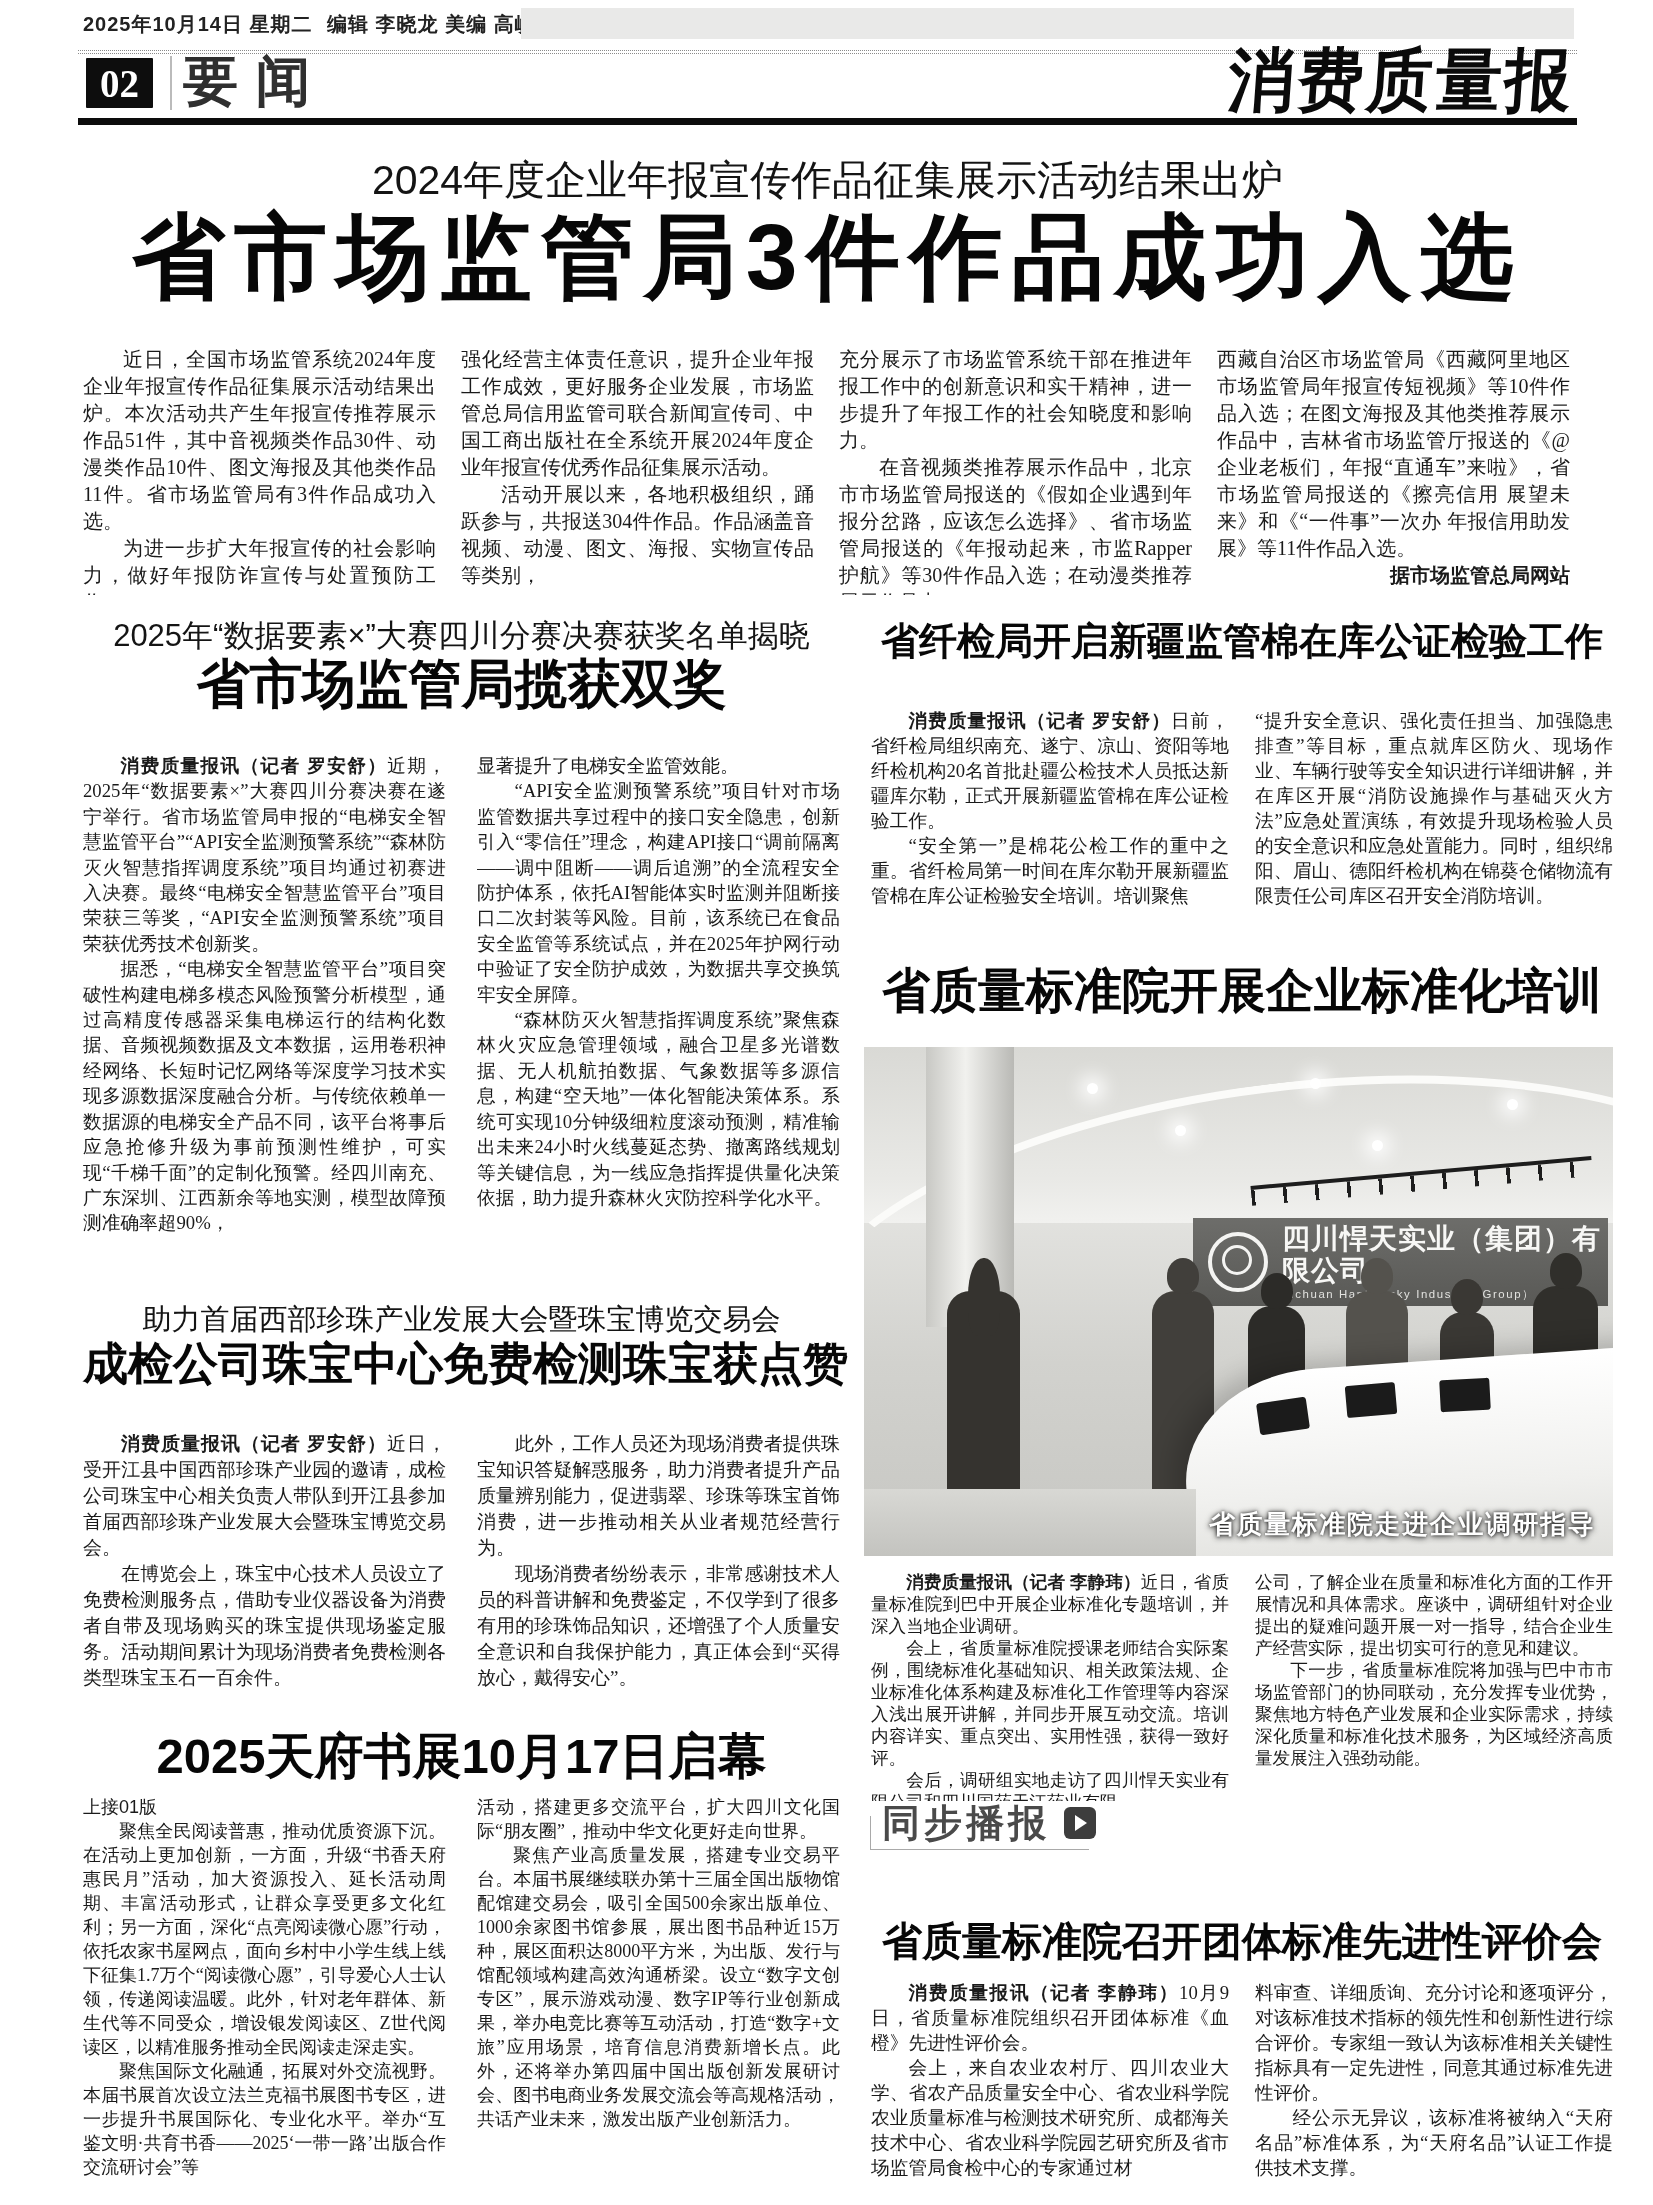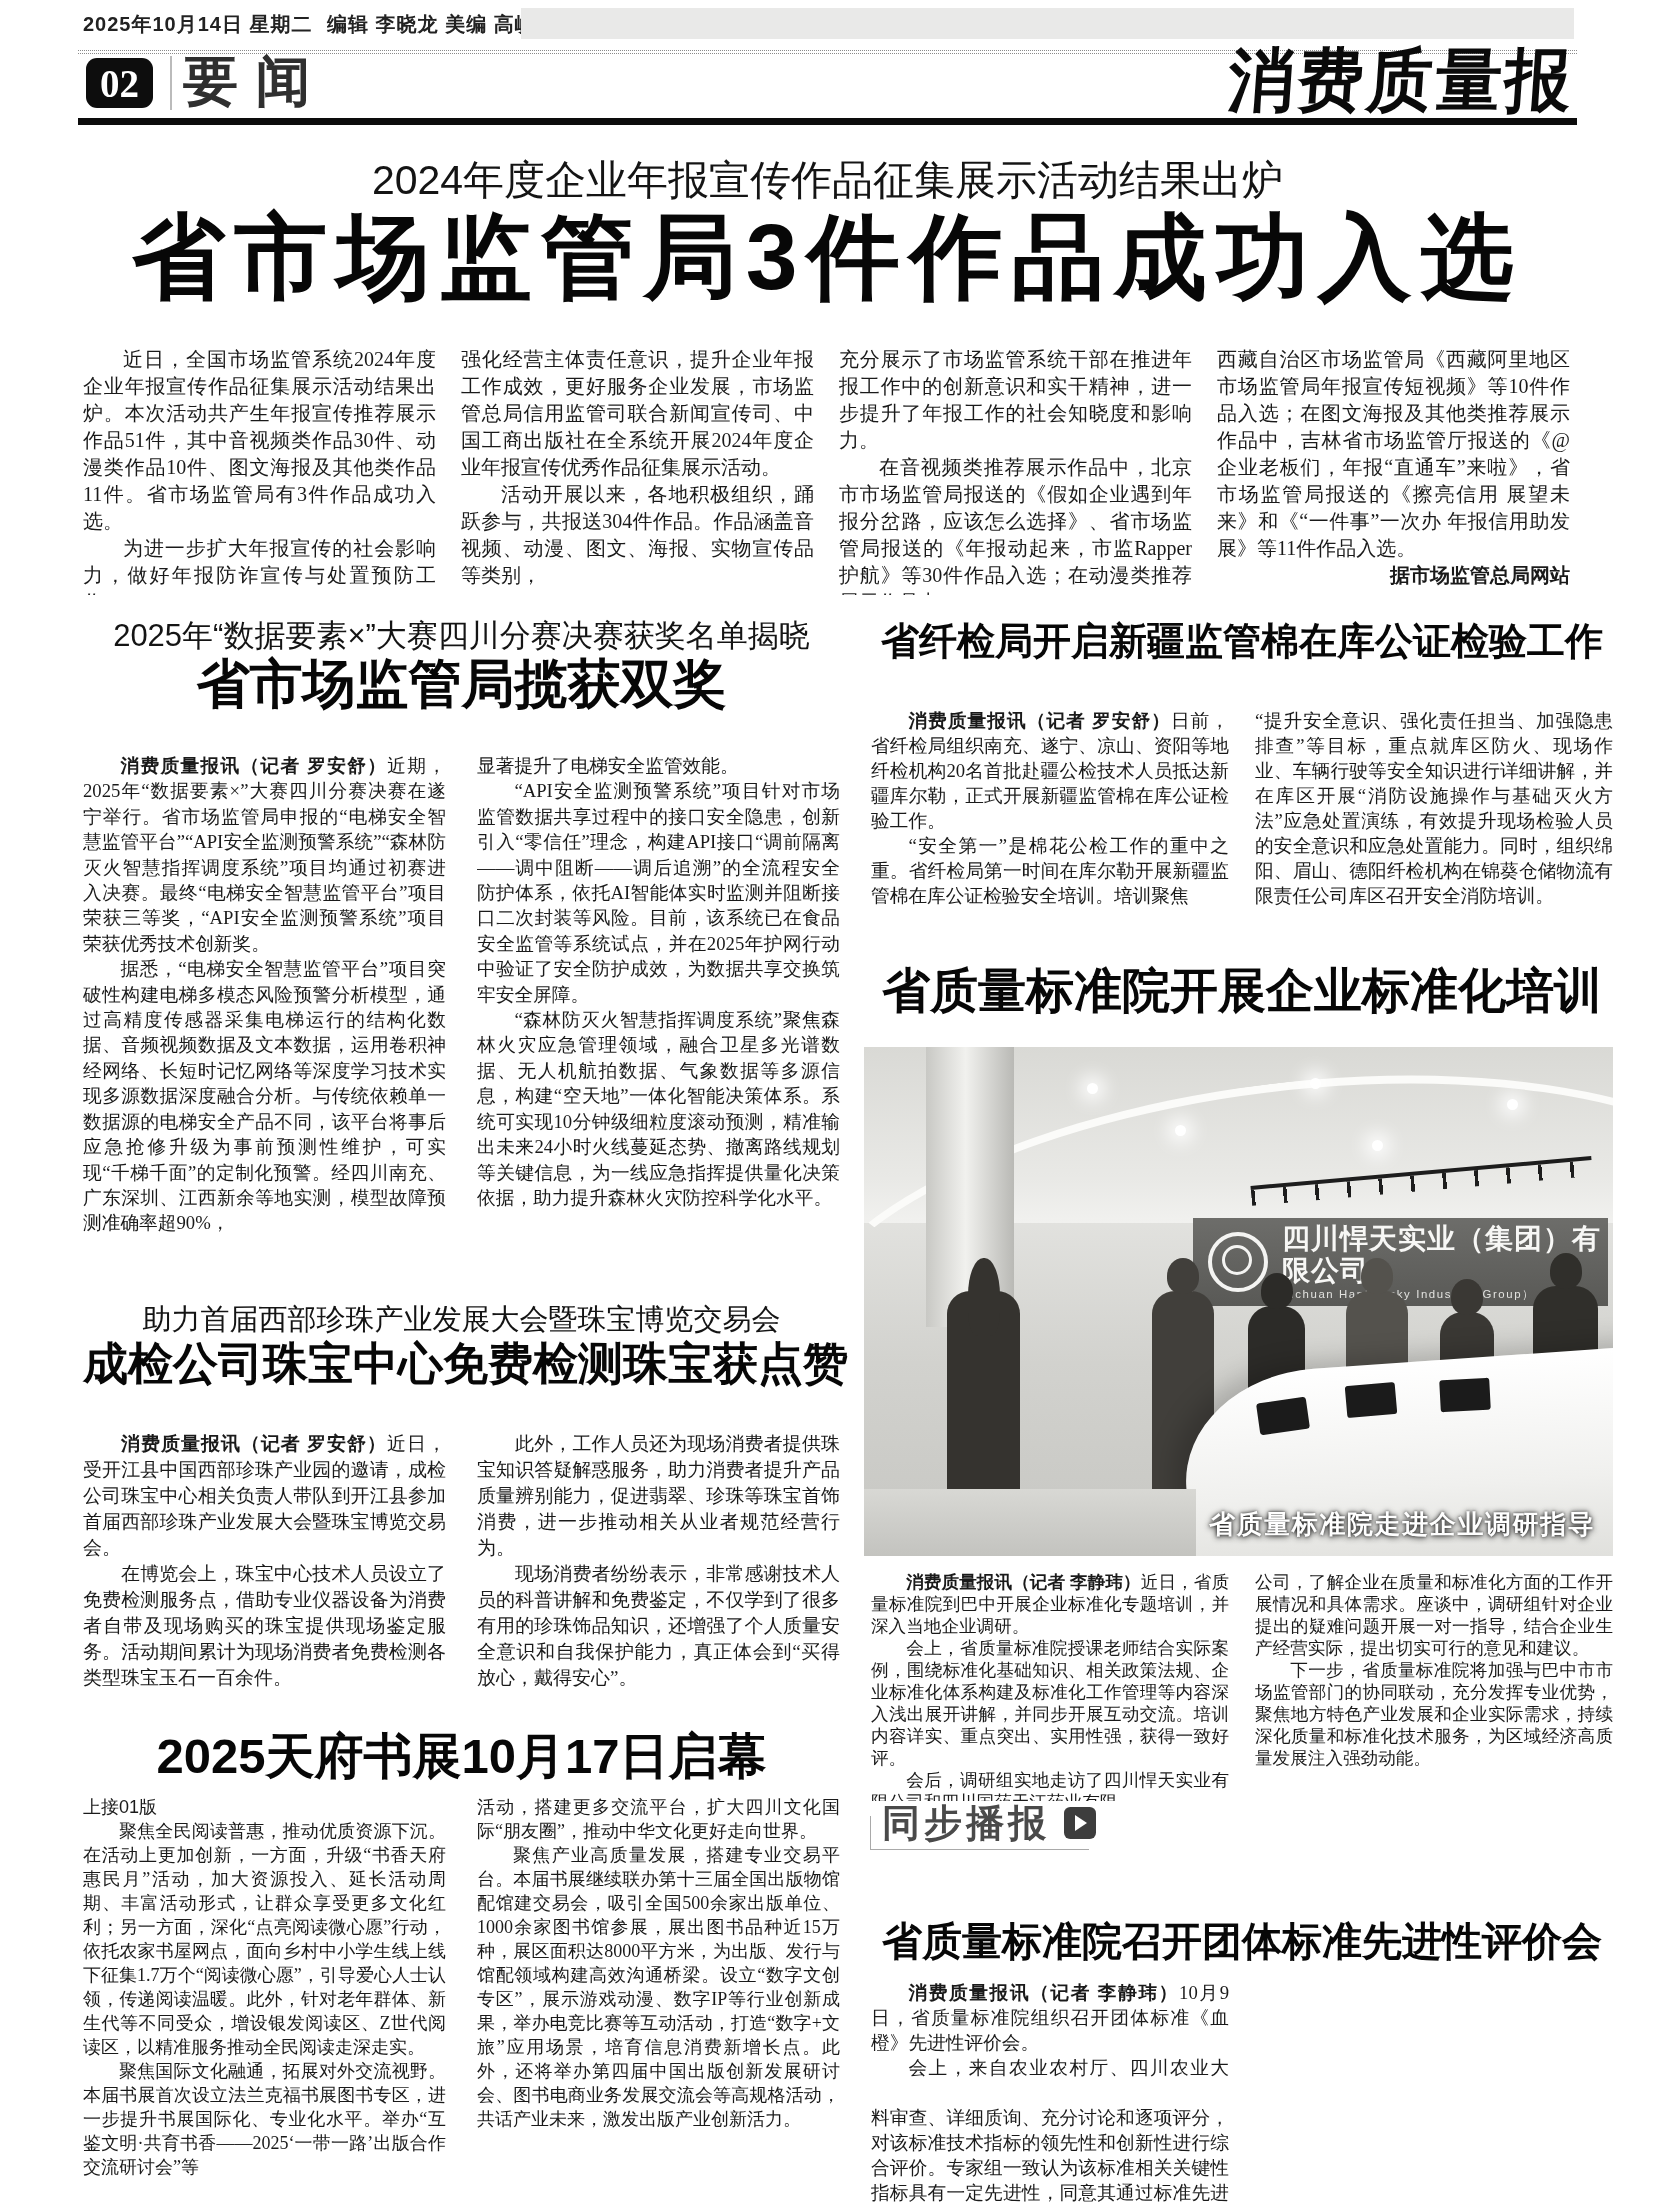--- a/index.html
+++ b/index.html
@@ -17,21 +17,21 @@
     font-weight:700; font-size:20px; color:#222; white-space:nowrap; letter-spacing:1px;
   }
   .date-line span { margin-right:14.5px; }
   .header-graybar { left:521px; top:8.3px; width:1053px; height:31px; background:#e9e9e8; }
   .rule-dotted {
     left:78px; top:50px; width:1499px; height:2.1px;
     border-top:1px dotted #8a8a8a; border-bottom:1px dotted #8a8a8a;
   }
   .pagebadge {
     left:86px; top:58px; width:67px; height:50px; background:#0d0d0d;
-    border-radius:11px; color:#fff; display:flex; align-items:center; justify-content:center;
+    border-radius:1px; color:#fff; display:flex; align-items:center; justify-content:center;
     font-family:"Liberation Serif", serif; font-weight:700; font-size:39px;
   }
   .masthead-divider { left:170px; top:56px; width:1.6px; height:54px; background:#bbb; }
   .section-label {
     left:183px; top:54px; font-family:"Liberation Sans", sans-serif;
     font-weight:800; font-size:55px; color:#2f2f2f; letter-spacing:17.6px; line-height:1;
   }
   .masthead-logo {
     right:78px; top:45px; font-family:"Liberation Sans", sans-serif;
     font-weight:900; font-size:66px; color:#0a0a0a; letter-spacing:3.1px; line-height:1;
@@ -80,21 +80,21 @@
   
   .a3-title  { left:871px; top:621px; width:742px; font-size:38px; }
   .a3-body   { left:871px; top:708px; width:742px; height:200px; gap:26px; }
   .a3-body .col { width:358px; font-size:18.7px; line-height:25px; }
 
   .a4-title  { left:871px; top:965px; width:742px; font-size:48px; }
   .a4-body   { left:871px; top:1571px; width:742px; height:230px; gap:26px; }
   .a4-body .col { width:358px; font-size:17.6px; line-height:22px; }
 
   .a7-title  { left:871px; top:1919px; width:742px; font-size:40px; }
-  .a7-body   { left:871px; top:1980px; width:742px; height:224px; gap:26px;flex-direction:column; }
+  .a7-body   { left:871px; top:1980px; width:742px; height:224px; gap:26px; }
   .a7-body .col { width:358px; font-size:18.7px; line-height:25px; }
 
   
   .sync {
     left:882px; top:1804px; display:flex; align-items:center; gap:13.5px;
   }
   .sync::before {
     content:""; position:absolute; left:-12.4px; bottom:-8.3px; width:218px; height:33px;
     border-left:1.6px solid #a9a9a9; border-bottom:1.6px solid #a9a9a9;
   }

